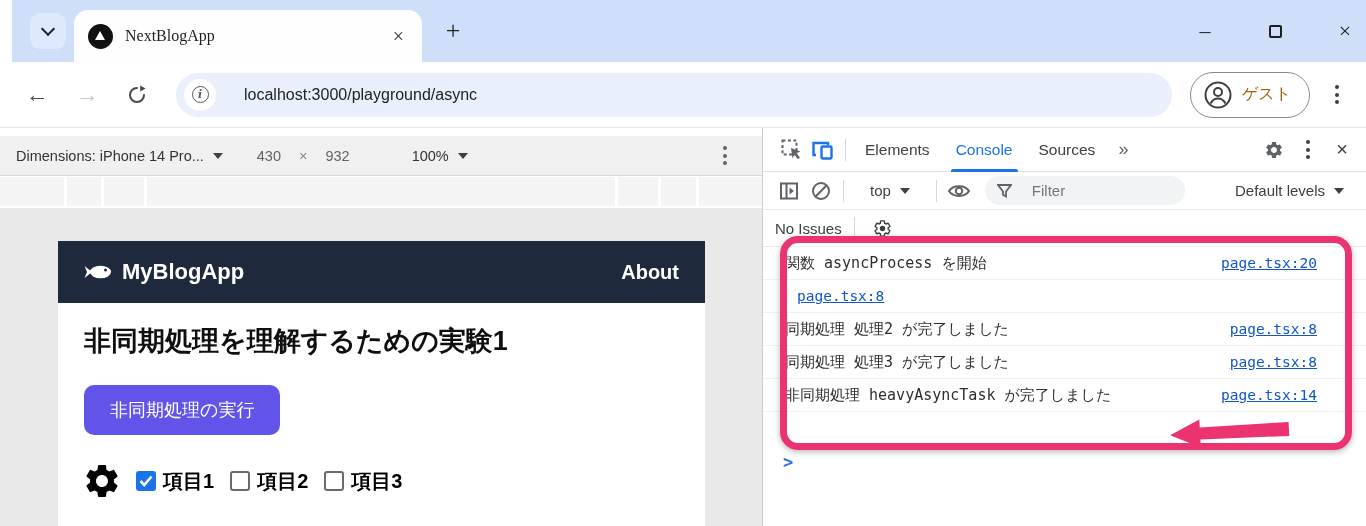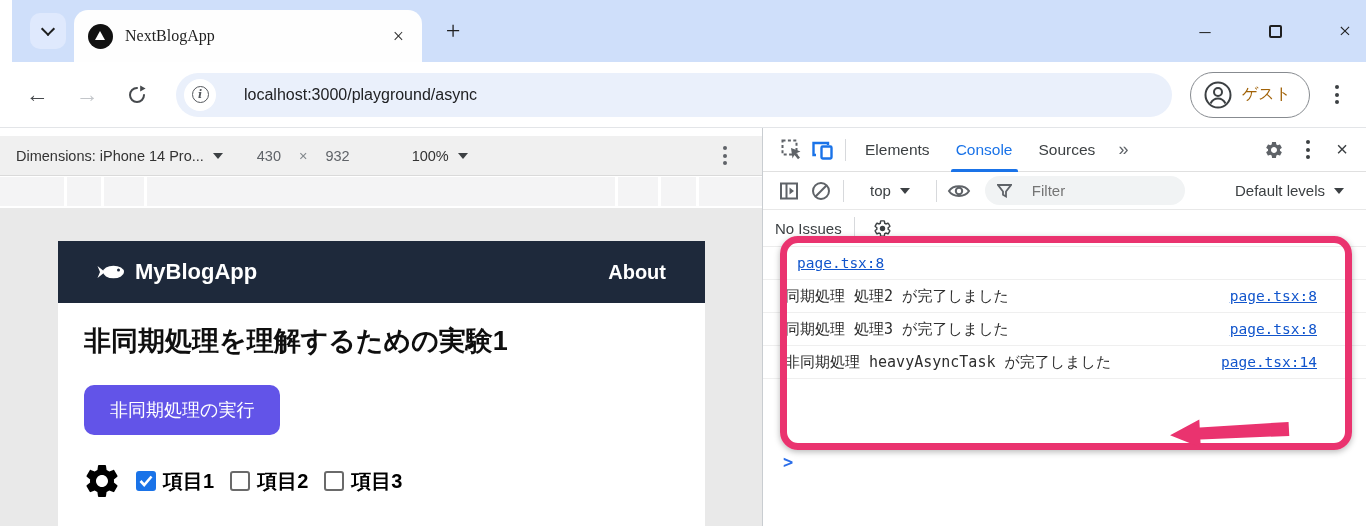--- a/index.html
+++ b/index.html
@@ -67,21 +67,21 @@
   .dim-h { margin-left:18px; color:#5f6368; cursor:text; }
   .dim-zoom { margin-left:62px; color:#333; cursor:pointer; display:flex; align-items:center; }
   .devicebar .kebab { margin-left:auto; margin-right:22px; height:28px; }
   .devicebar .kebab i { background:#5f6368; }
 
   .mediabar { position:absolute; left:0; top:40px; width:762px; height:32px; background:#fff; }
   .mediabar .seg { position:absolute; top:1px; height:29px; background:#f4f4f5; }
 
   .device-area { position:absolute; left:0; top:72px; width:762px; height:326px; background:#e9e9e9; }
   .page { position:absolute; left:58px; top:33px; width:647px; height:293px; background:#fff; }
-  .page-nav { height:62px; background:#1e293b; display:flex; align-items:center; padding:0 39px; }
+  .page-nav { height:62px; background:#1e293b; display:flex; align-items:center; padding:0 26px; }
   .brand { display:flex; align-items:center; gap:10px; cursor:pointer; }
   .brand-label { color:#fff; font-size:22px; font-weight:bold; }
   .nav-about { margin-left:auto; color:#fff; font-size:20px; font-weight:bold; cursor:pointer; }
   .page-h1 { margin:20px 26px 0; font-size:27px; font-weight:bold; color:#0f0f0f; }
   .run-btn { margin:26px 0 0 26px; background:#6254e8; color:#fff; border:none; border-radius:10px;
     font-size:18px; font-weight:normal; padding:13px 26px; cursor:pointer;
     font-family:"Liberation Sans","DejaVu Sans",sans-serif; }
   .controls { margin:26px 0 0 24px; display:flex; align-items:center; gap:14px; }
   .chk-item { display:flex; align-items:center; gap:7px; font-size:20px; font-weight:bold; color:#000; cursor:pointer; }
   .chk-box { width:20px; height:20px; border:2px solid #6a6a6a; border-radius:3px; background:#fff;
@@ -341,20 +341,24 @@
         <span class="vsep"></span>
         <span class="iconbtn">
           <svg width="19" height="19" viewBox="0 0 24 24">
             <path fill="none" stroke="#3c4043" stroke-width="1.8" d="M19.14,12.94c0.04-0.3,0.06-0.61,0.06-0.94c0-0.32-0.02-0.64-0.07-0.94l2.03-1.58c0.18-0.14,0.23-0.41,0.12-0.61l-1.92-3.32c-0.12-0.22-0.37-0.29-0.59-0.22l-2.39,0.96c-0.5-0.38-1.03-0.7-1.62-0.94L14.4,2.81c-0.04-0.24-0.24-0.41-0.48-0.41h-3.84c-0.24,0-0.43,0.17-0.47,0.41L9.25,5.35C8.66,5.59,8.12,5.92,7.63,6.29L5.24,5.33c-0.22-0.08-0.47,0-0.59,0.22L2.74,8.87C2.62,9.08,2.66,9.34,2.86,9.48l2.03,1.58C4.84,11.36,4.8,11.69,4.8,12s0.02,0.64,0.07,0.94l-2.03,1.58c-0.18,0.14-0.23,0.41-0.12,0.61l1.92,3.32c0.12,0.22,0.37,0.29,0.59,0.22l2.39-0.96c0.5,0.38,1.03,0.7,1.62,0.94l0.36,2.54c0.05,0.24,0.24,0.41,0.48,0.41h3.84c0.24,0,0.44-0.17,0.47-0.41l0.36-2.54c0.59-0.24,1.13-0.56,1.62-0.94l2.39,0.96c0.22,0.08,0.47,0,0.59-0.22l1.92-3.32c0.12-0.22,0.07-0.47-0.12-0.61L19.14,12.94z"></path>
             <circle cx="12" cy="12" r="3.4" fill="#3c4043"></circle>
           </svg>
         </span>
       </div>
 
       <div class="console-list" id="console-list">
+  <div class="c-row">
+    <span class="c-text">関数 asyncProcess を開始</span>
+    <span class="c-link">page.tsx:20</span>
+  </div>
 
   <div class="c-row">
     <span class="c-link">page.tsx:8</span>
   </div>
 
   <div class="c-row">
     <span class="c-text">同期処理 処理2 が完了しました</span>
     <span class="c-link">page.tsx:8</span>
   </div>
 

